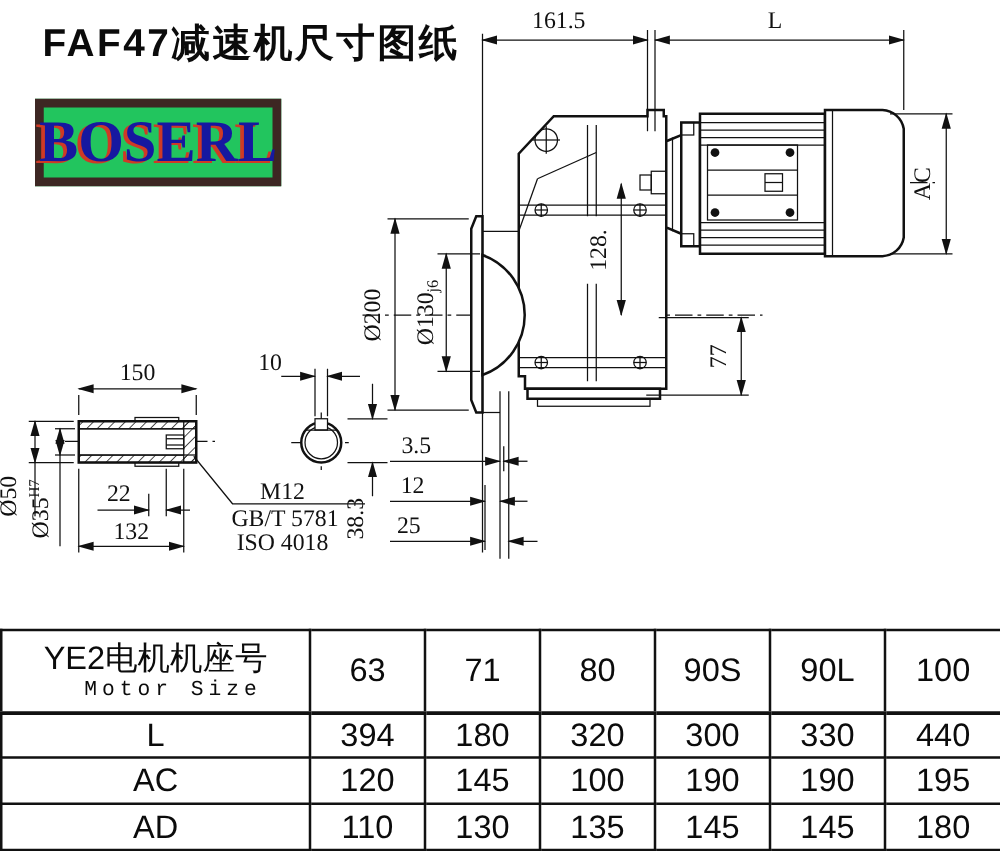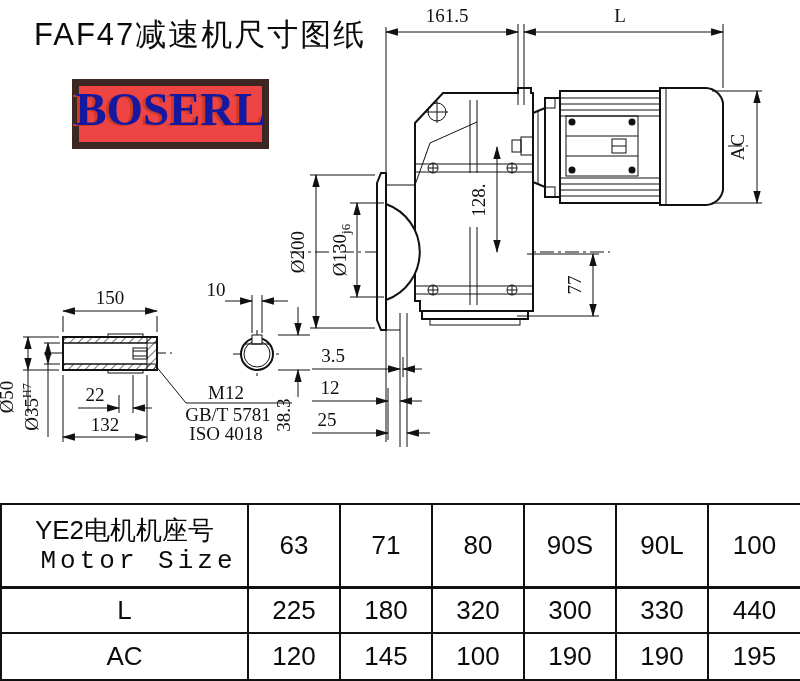--- a/index.html
+++ b/index.html
@@ -1,42 +1,42 @@
 <!DOCTYPE html>
 <html><head>
 <meta charset="utf-8">
 <style>
   html,body{margin:0;padding:0;background:#ffffff;}
   #stage{position:relative;width:800px;height:681px;background:#fff;overflow:hidden;
          font-family:"Liberation Sans",sans-serif;color:#111;}
   
-  .title{position:absolute;left:34px;top:14px;font-size:31px;font-weight:normal;
+  .title{position:absolute;left:34px;top:14px;font-size:31px;font-weight:bold;
          letter-spacing:2px;color:#0b0b0b;white-space:nowrap;}
   
   .logo{position:absolute;left:28px;top:79px;width:183px;height:56px;
-        border:7px solid #3d2723;background:#ef4444;display:flex;align-items:flex-start;justify-content:center;margin-left:44px;}
+        border:7px solid #3d2723;background:#22c55e;display:flex;align-items:center;justify-content:center;}
   .logo span{font-family:"Liberation Serif",serif;font-size:47px;font-weight:bold;
         color:#1618a0;line-height:1;text-shadow:-3px 1px 0 #cf3a26;}
   
   svg.draw{position:absolute;left:0;top:0;}
   svg.draw text{font-family:"Liberation Serif",serif;font-size:19px;fill:#111;}
   .o2{fill:#fff;stroke:#111;stroke-width:2;}
   .l2{fill:none;stroke:#111;stroke-width:2;}
   .l1{fill:none;stroke:#111;stroke-width:1;}
   .dim{fill:none;stroke:#111;stroke-width:1;}
   .cl{fill:none;stroke:#111;stroke-width:1;stroke-dasharray:14 4 3 4;}
   
   .dimtable{position:absolute;left:0;top:503px;width:800px;height:178px;
             border-collapse:collapse;table-layout:fixed;}
   .dimtable td{border:2px solid #111;text-align:center;vertical-align:middle;
                font-size:26px;padding:0;color:#0b0b0b;}
   .dimtable tr.hdr td{border-bottom:3px solid #111;}
   .dimtable td.lab{font-size:26px;}
   .hcn{font-size:26px;line-height:1.25;text-align:center;}
-  .hen{font-size:26px;letter-spacing:4px;line-height:1.2;font-family:"Liberation Mono","DejaVu Sans Mono",monospace;padding-left:28px;}
+  .hen{font-size:17px;letter-spacing:4px;line-height:1.2;font-family:"Liberation Mono","DejaVu Sans Mono",monospace;padding-left:28px;}
 </style>
 </head>
 <body>
 
 <div id="stage">
 
   <div class="title">FAF47减速机尺寸图纸</div>
 
   <div class="logo">
     <span>BOSERL</span>
@@ -305,31 +305,40 @@
       </td>
       <td>63</td>
       <td>71</td>
       <td>80</td>
       <td>90S</td>
       <td>90L</td>
       <td>100</td>
     </tr>
     <tr style="height:36px">
       <td class="lab">L</td>
-      <td>225</td>
+      <td>394</td>
       <td>180</td>
       <td>320</td>
       <td>300</td>
       <td>330</td>
       <td>440</td>
     </tr>
     <tr style="height:37px">
       <td class="lab">AC</td>
       <td>120</td>
       <td>145</td>
       <td>100</td>
       <td>190</td>
       <td>190</td>
       <td>195</td>
     </tr>
+    <tr style="height:37px">
+      <td class="lab">AD</td>
+      <td>110</td>
+      <td>130</td>
+      <td>135</td>
+      <td>145</td>
+      <td>145</td>
+      <td>180</td>
+    </tr>
   </tbody>
     </table>
 </div>
 
 </body></html>

